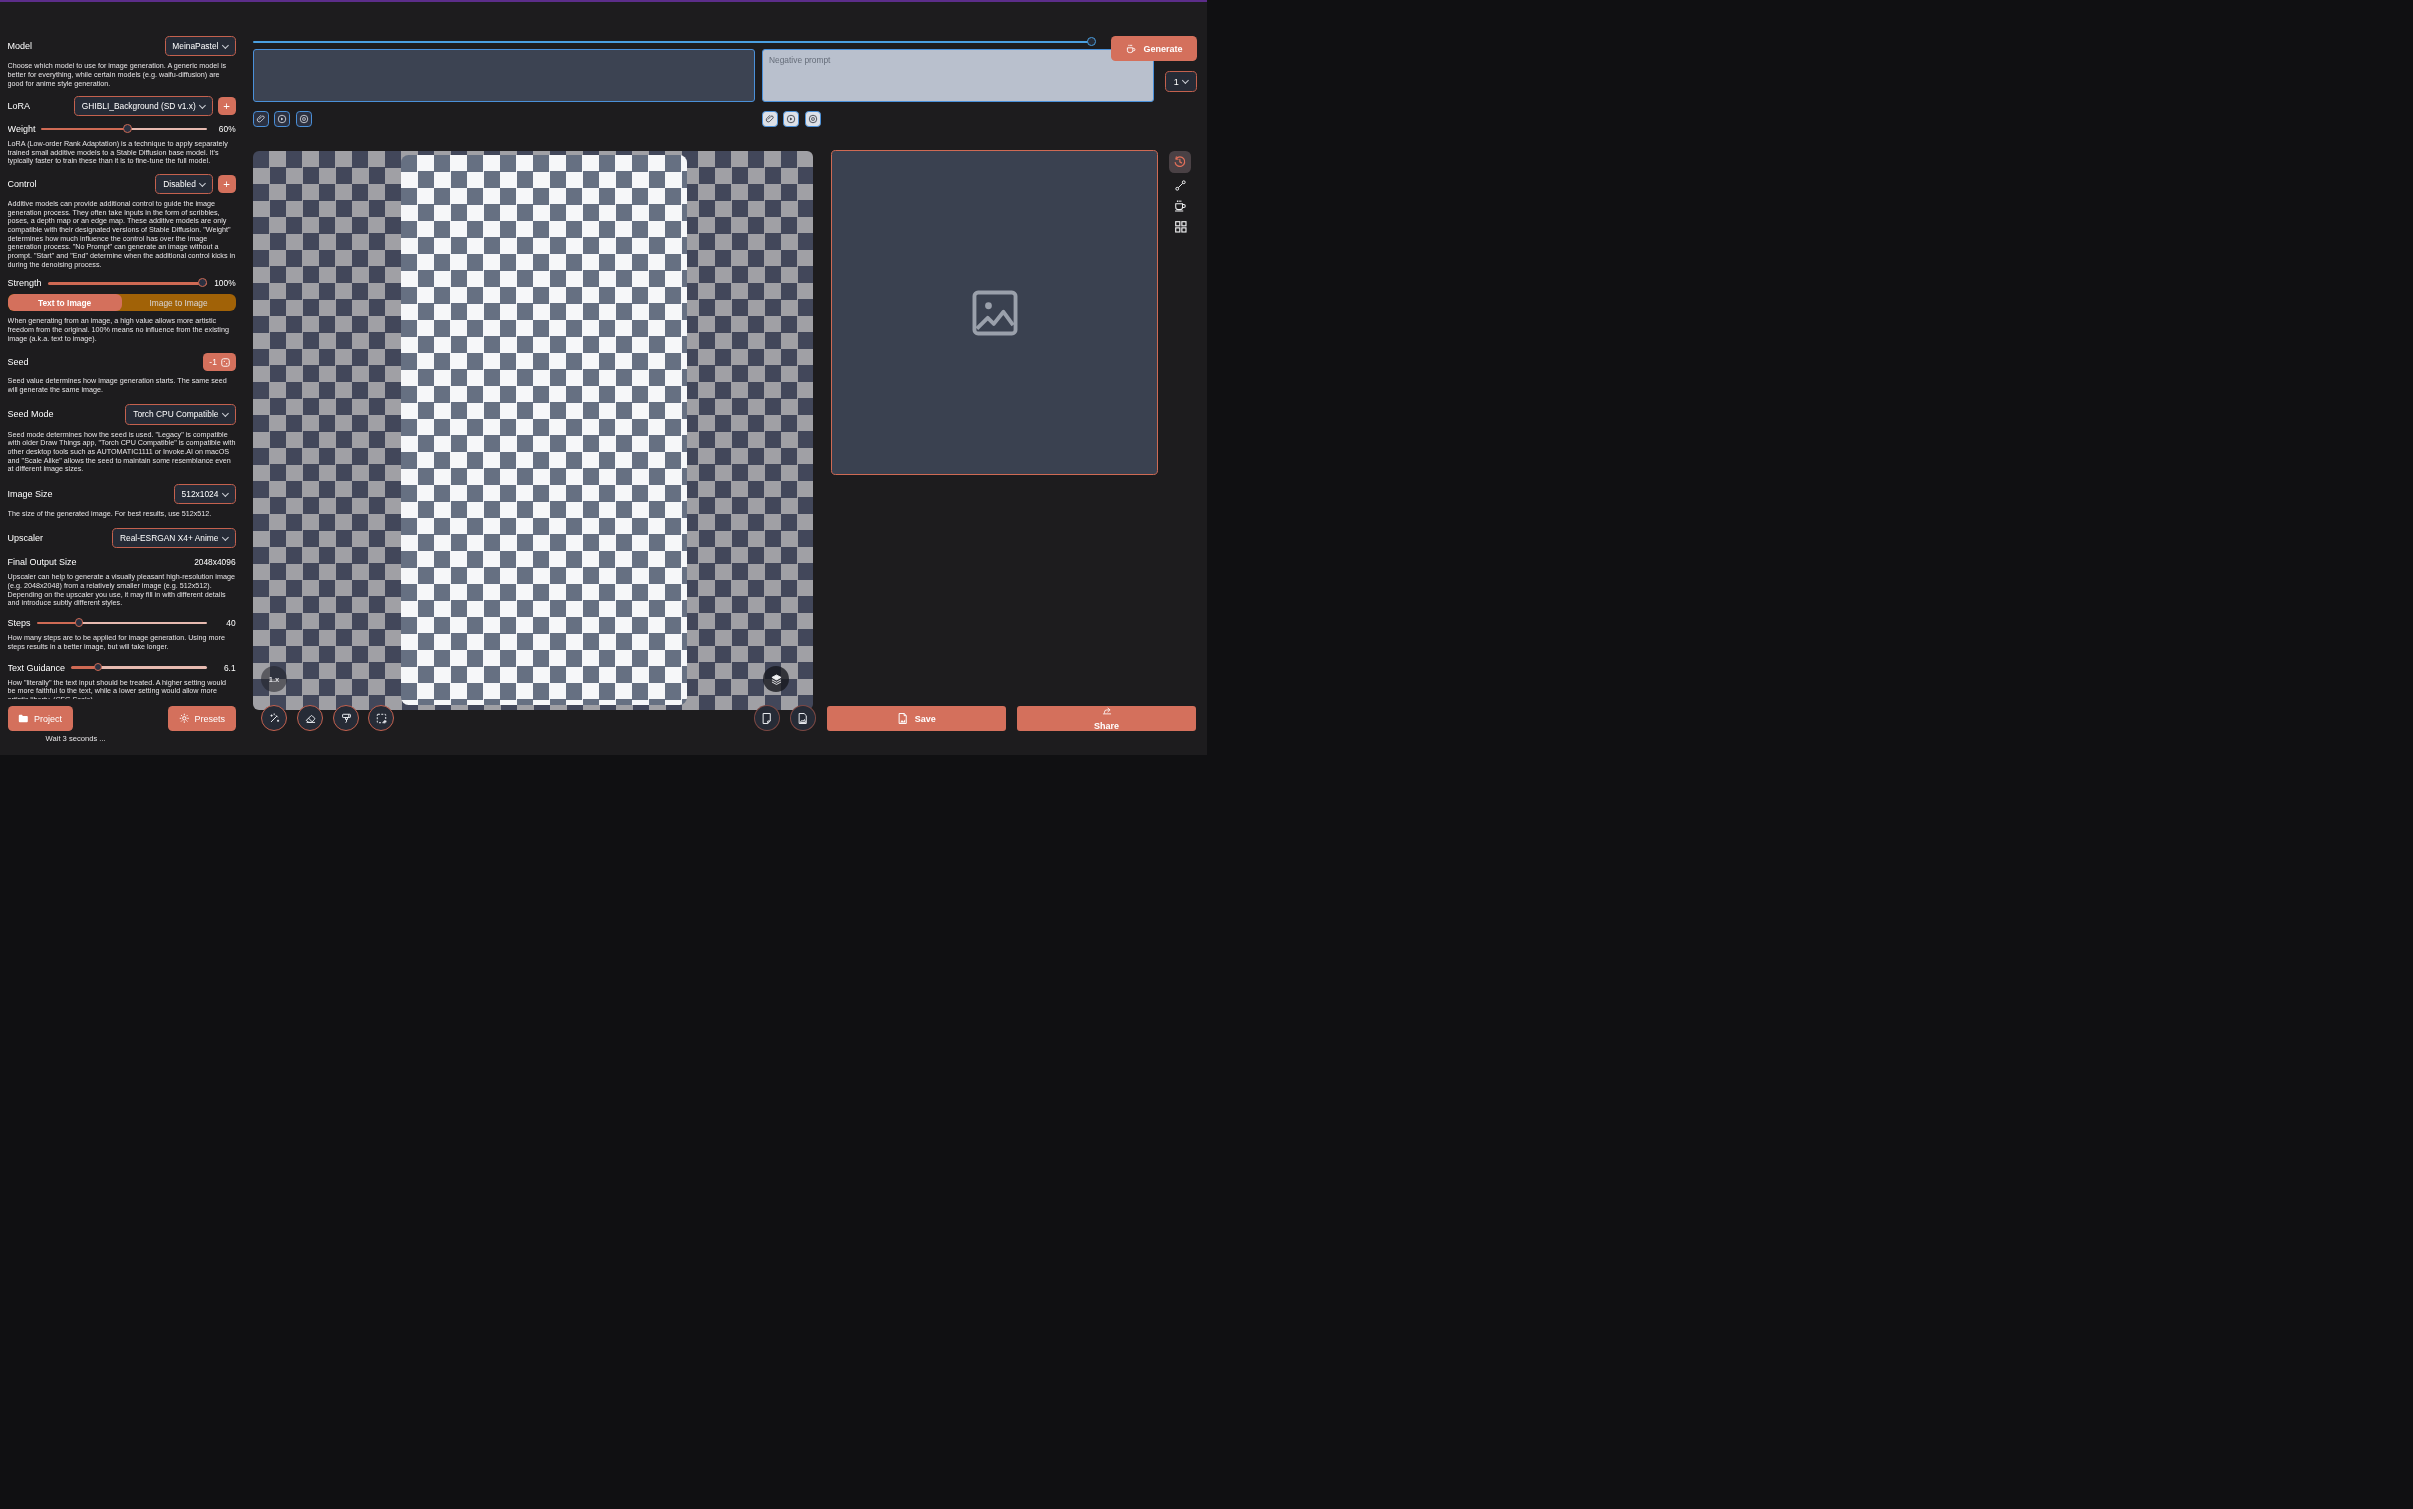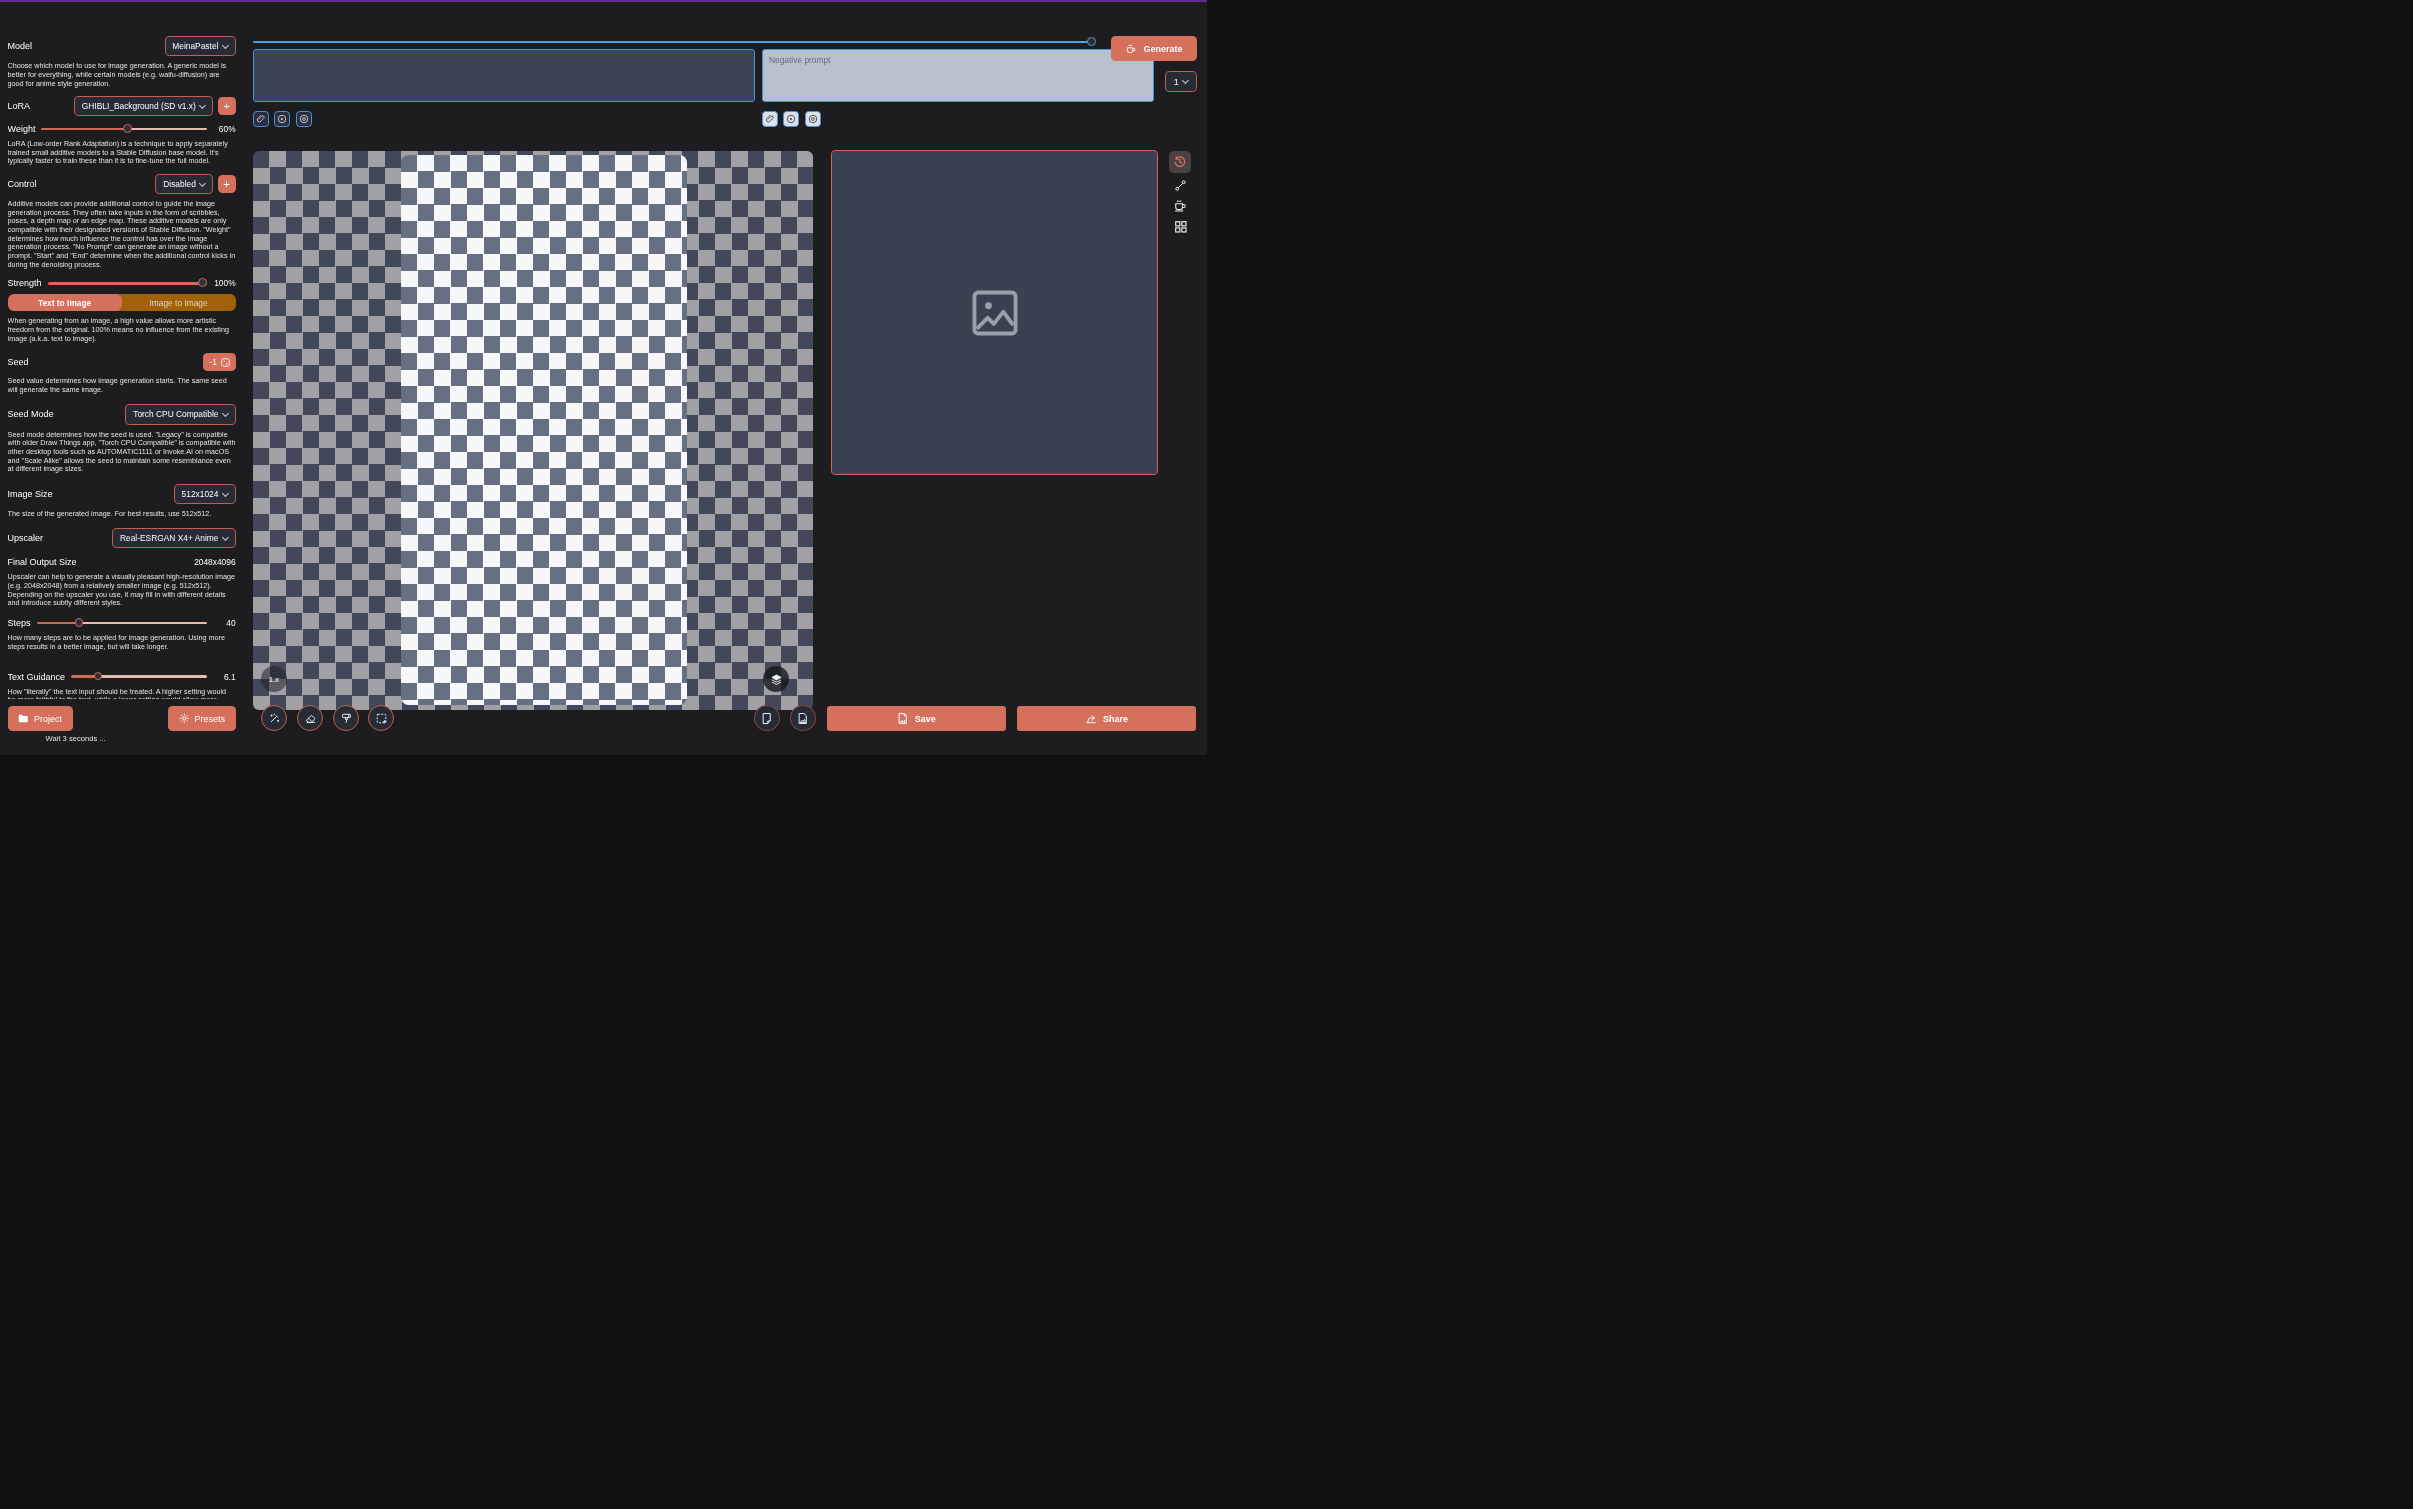--- a/index.html
+++ b/index.html
@@ -93,21 +93,21 @@
   #grid-btn{left:1172px;top:218px;width:16.7px;height:16.7px;color:#f0f0f2;}
 
   
   .tool{position:absolute;top:705px;width:26px;height:26px;border-radius:50%;background:#262b36;
         border:1.1px solid #c4614e;box-sizing:border-box;display:flex;align-items:center;
         justify-content:center;color:#eef0f4;}
   .tool.faint{border-color:rgba(196,97,78,.55);}
   #save-btn{position:absolute;left:827px;top:706px;width:179px;height:25px;background:#d4705c;border-radius:3px;
         display:flex;align-items:center;justify-content:center;gap:6px;font-size:9px;font-weight:bold;color:#fff;}
   #share-btn{position:absolute;left:1017px;top:706px;width:179px;height:25px;background:#d4705c;border-radius:3px;
-        display:flex;align-items:center;justify-content:center;gap:6px;font-size:9px;font-weight:bold;color:#fff;}
+        display:flex;align-items:center;justify-content:center;gap:6px;font-size:9px;font-weight:bold;color:#fff;flex-direction:column;}
 </style>
 </head>
 <body>
 
 <div id="stage">
   <div class="deskstrip"></div>
 
   <div id="sidebar">
 
     <div class="row" style="margin-top:6px;justify-content:center;">
@@ -219,21 +219,21 @@
     <div class="row" style="margin-top:10px;">
       <span class="lbl">Steps</span>
       <span class="slider">
         <span class="track" style="background:linear-gradient(to right,#cf6a54 0 25%,#e7bab0 25%);"></span>
         <span class="knob" style="left:calc(25% - 4.6px);"></span>
       </span>
       <span class="sval">40</span>
     </div>
     <div class="desc">How many steps are to be applied for image generation. Using more steps results in a better image, but will take longer.</div>
 
-    <div class="row" style="margin-top:20px;">
+    <div class="row" style="margin-top:11px;">
       <span class="lbl">Text Guidance</span>
       <span class="slider">
         <span class="track" style="background:linear-gradient(to right,#cf6a54 0 20%,#e7bab0 20%);"></span>
         <span class="knob" style="left:calc(20% - 4.6px);"></span>
       </span>
       <span class="sval">6.1</span>
     </div>
     <div class="desc">How "literally" the text input should be treated. A higher setting would be more faithful to the text, while a lower setting would allow more artistic liberty. (CFG Scale)</div>
 
   </div>

